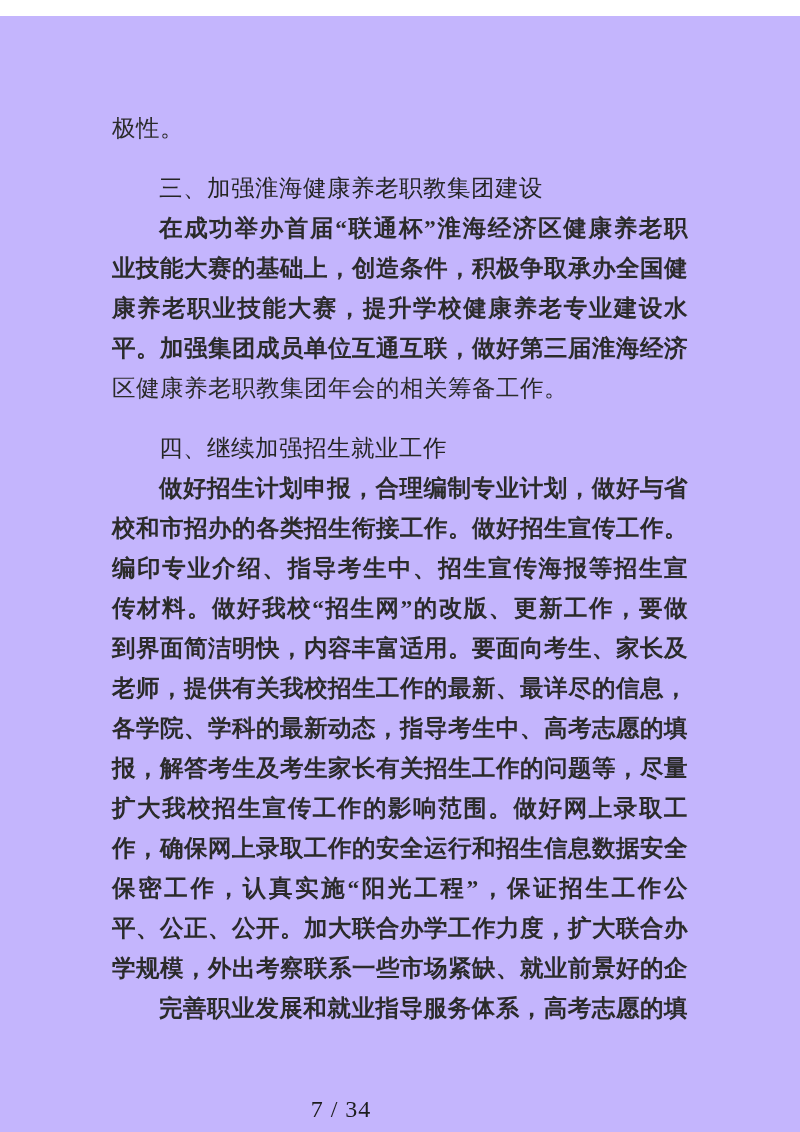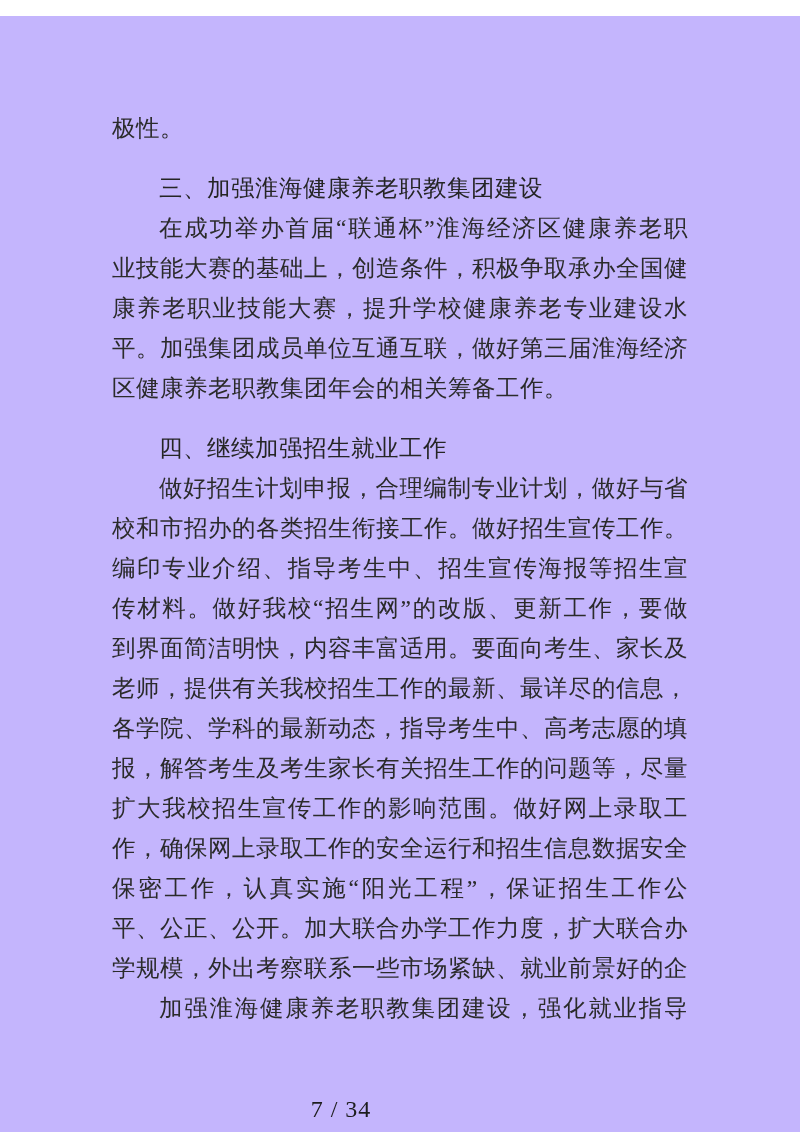--- a/index.html
+++ b/index.html
@@ -35,20 +35,21 @@
     color: #2b2b2b;
     text-align: left;
     white-space: nowrap;
     letter-spacing: 0.5px;
   }
   .line.fill {
     white-space: normal;
     text-align: justify;
     text-align-last: justify;
     text-justify: inter-character;
+    font-weight: bold;
   }
   .line.indent {
     text-indent: 47px;
   }
   .line.heading {
     color: #252525;
     margin-top: 20px;
   }
   .page-footer {
     position: absolute;
@@ -81,16 +82,16 @@
       <div class="line fill">传材料。做好我校“招生网”的改版、更新工作，要做</div>
       <div class="line fill">到界面简洁明快，内容丰富适用。要面向考生、家长及</div>
       <div class="line fill">老师，提供有关我校招生工作的最新、最详尽的信息，</div>
       <div class="line fill">各学院、学科的最新动态，指导考生中、高考志愿的填</div>
       <div class="line fill">报，解答考生及考生家长有关招生工作的问题等，尽量</div>
       <div class="line fill">扩大我校招生宣传工作的影响范围。做好网上录取工</div>
       <div class="line fill">作，确保网上录取工作的安全运行和招生信息数据安全</div>
       <div class="line fill">保密工作，认真实施“阳光工程”，保证招生工作公</div>
       <div class="line fill">平、公正、公开。加大联合办学工作力度，扩大联合办</div>
       <div class="line fill">学规模，外出考察联系一些市场紧缺、就业前景好的企</div>
-      <div class="line fill indent">加强淮海健康养老职教集团建设，强化就业指导</div>
+      <div class="line fill indent">完善职业发展和就业指导服务体系，高考志愿的填</div>
     </div>
   <div class="page-footer">7 / 34</div>
 </div>
 
 </body></html>

